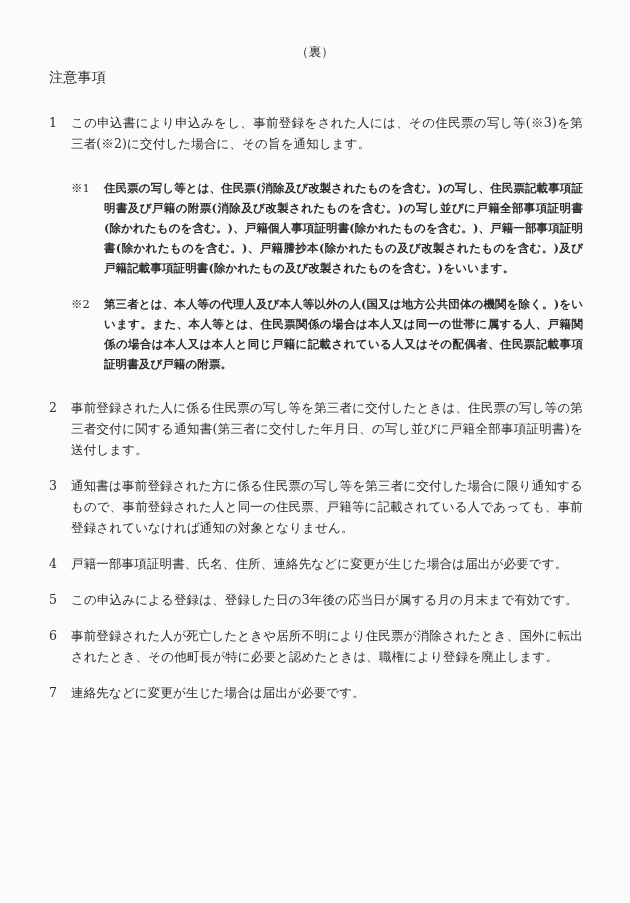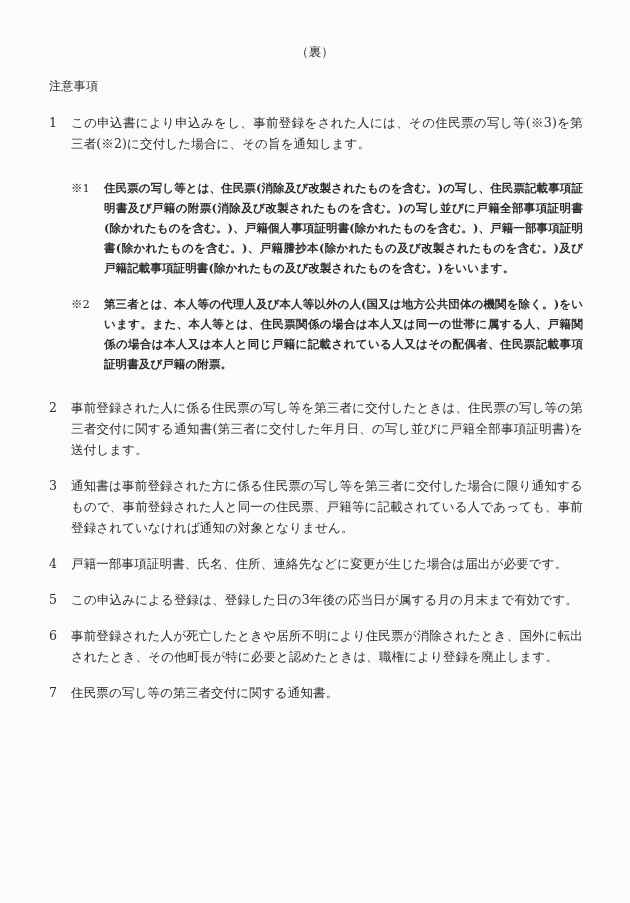--- a/index.html
+++ b/index.html
@@ -31,23 +31,23 @@
     width: 630px;
     text-align: center;
     font-size: 12.5px;
     line-height: 18px;
     letter-spacing: 0.2px;
   }
 
   
   .notes-heading {
     position: absolute;
-    top: 77px;
+    top: 68px;
     left: 49px;
-    font-size: 12px;
+    font-size: 14px;
     line-height: 18px;
     letter-spacing: 0.3px;
   }
 
   
   .notes-body {
     position: absolute;
     top: 112px;
     left: 49px;
     width: 534px;
@@ -163,17 +163,17 @@
       <span class="note-text">この申込みによる登録は、登録した日の3年後の応当日が属する月の月末まで有効です。</span>
     </div>
 
     <div class="note-item">
       <span class="note-num">6</span>
       <span class="note-text">事前登録された人が死亡したときや居所不明により住民票が消除されたとき、国外に転出されたとき、その他町長が特に必要と認めたときは、職権により登録を廃止します。</span>
     </div>
 
     <div class="note-item">
       <span class="note-num">7</span>
-      <span class="note-text">住民票の写し等の第三者交付に関する通知書。</span>
+      <span class="note-text">連絡先などに変更が生じた場合は届出が必要です。</span>
     </div>
 
   </div>
 </div>
 
 </body></html>

